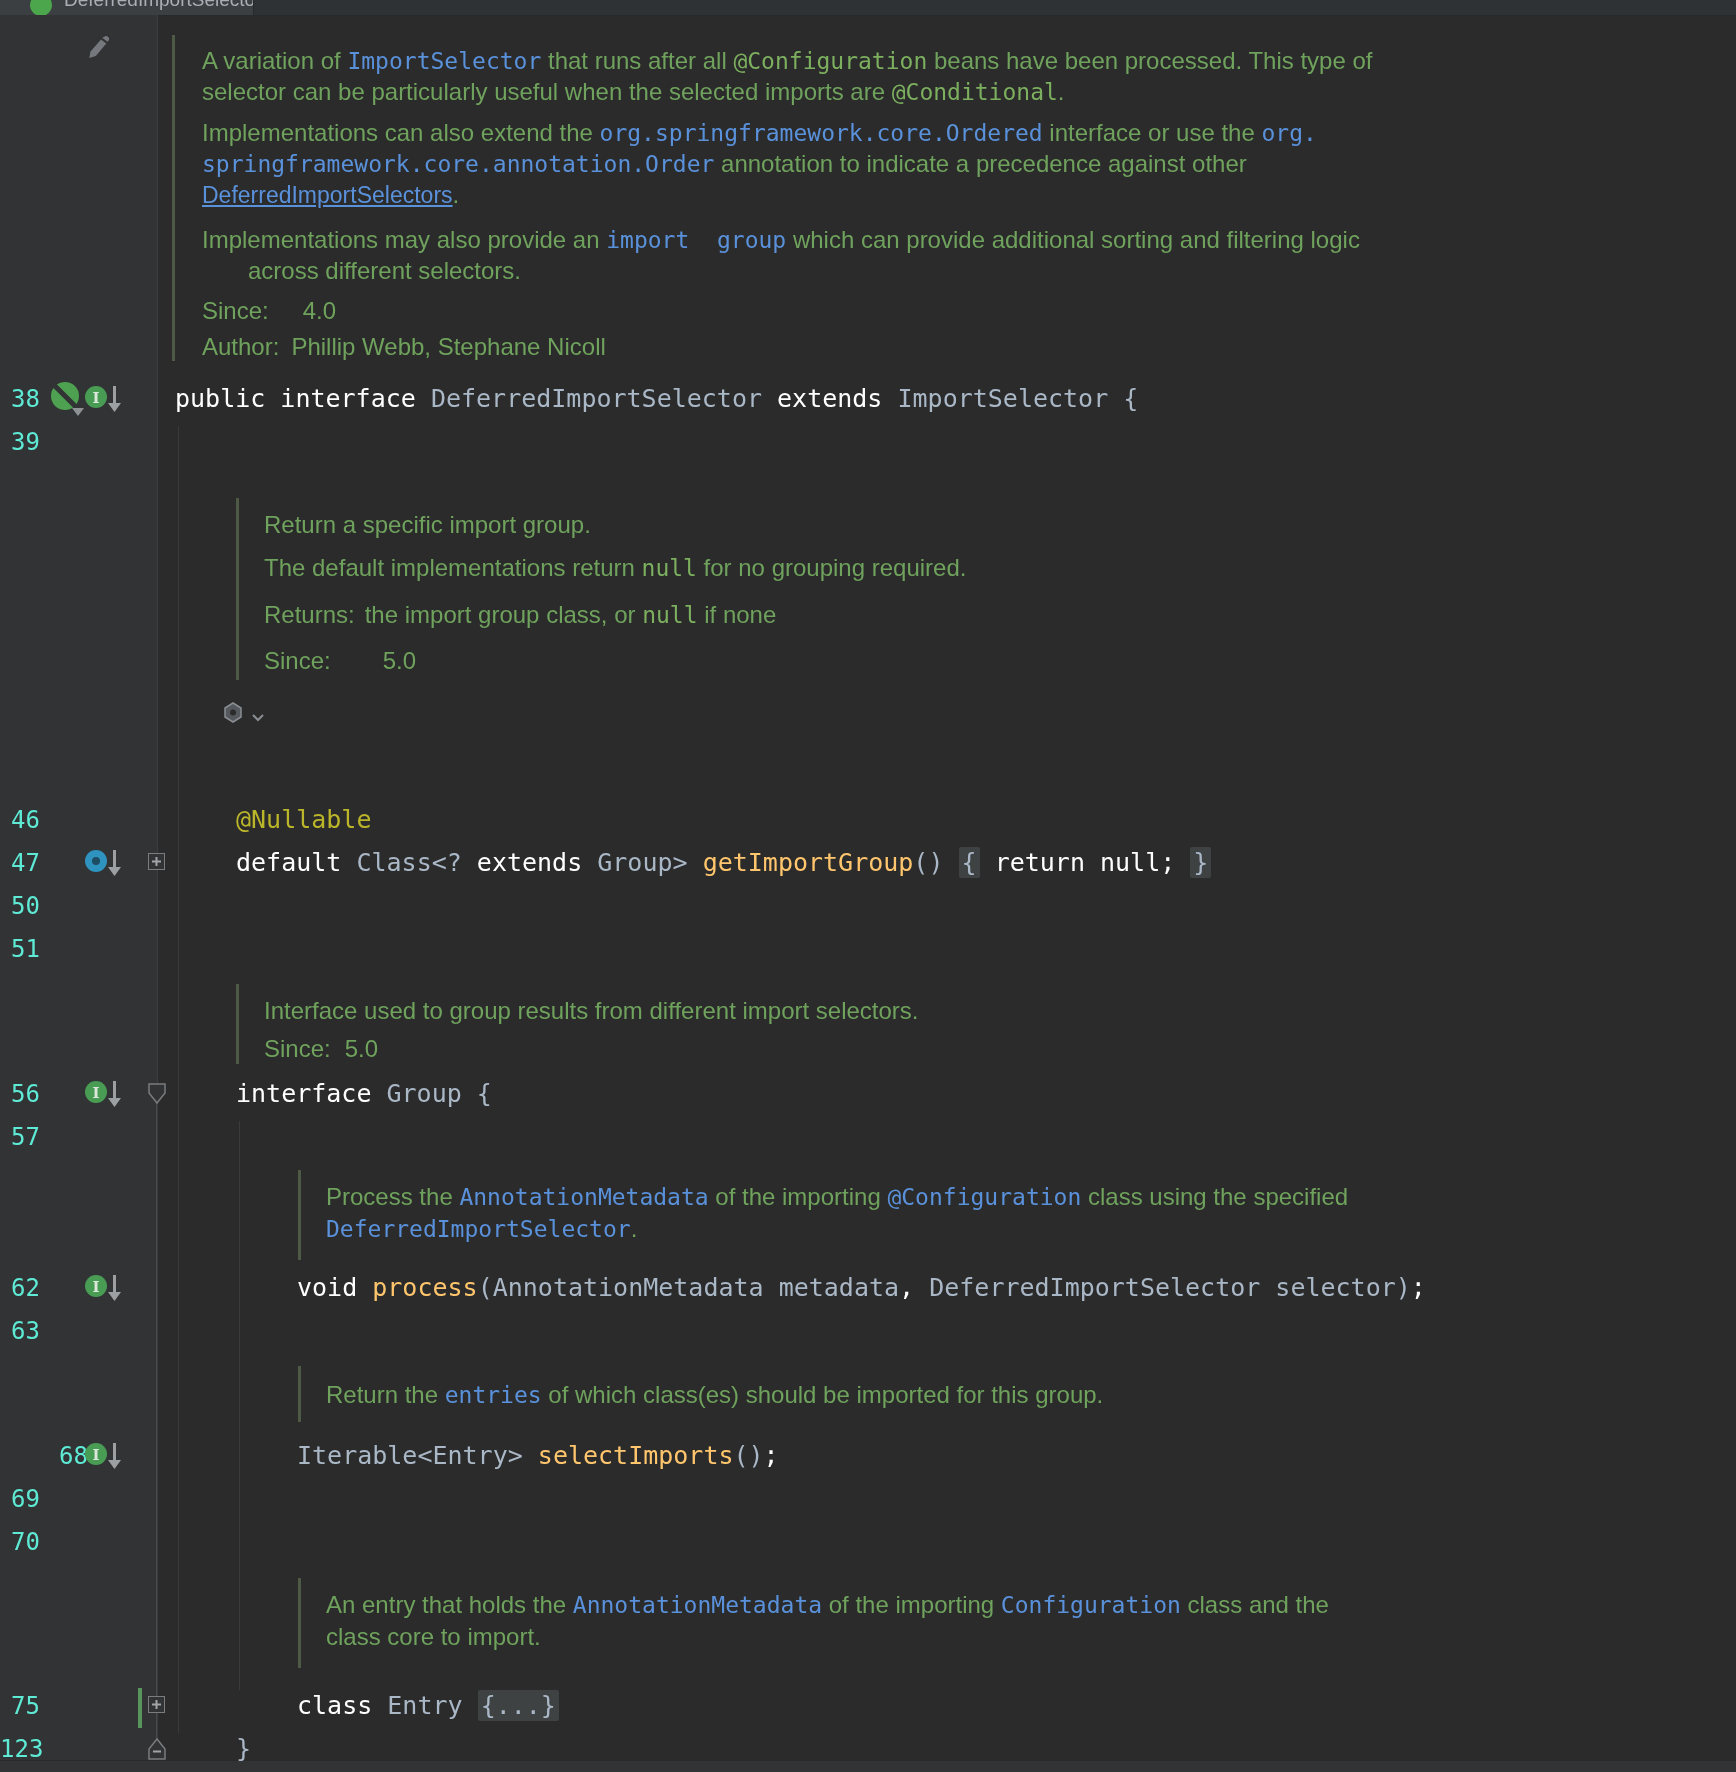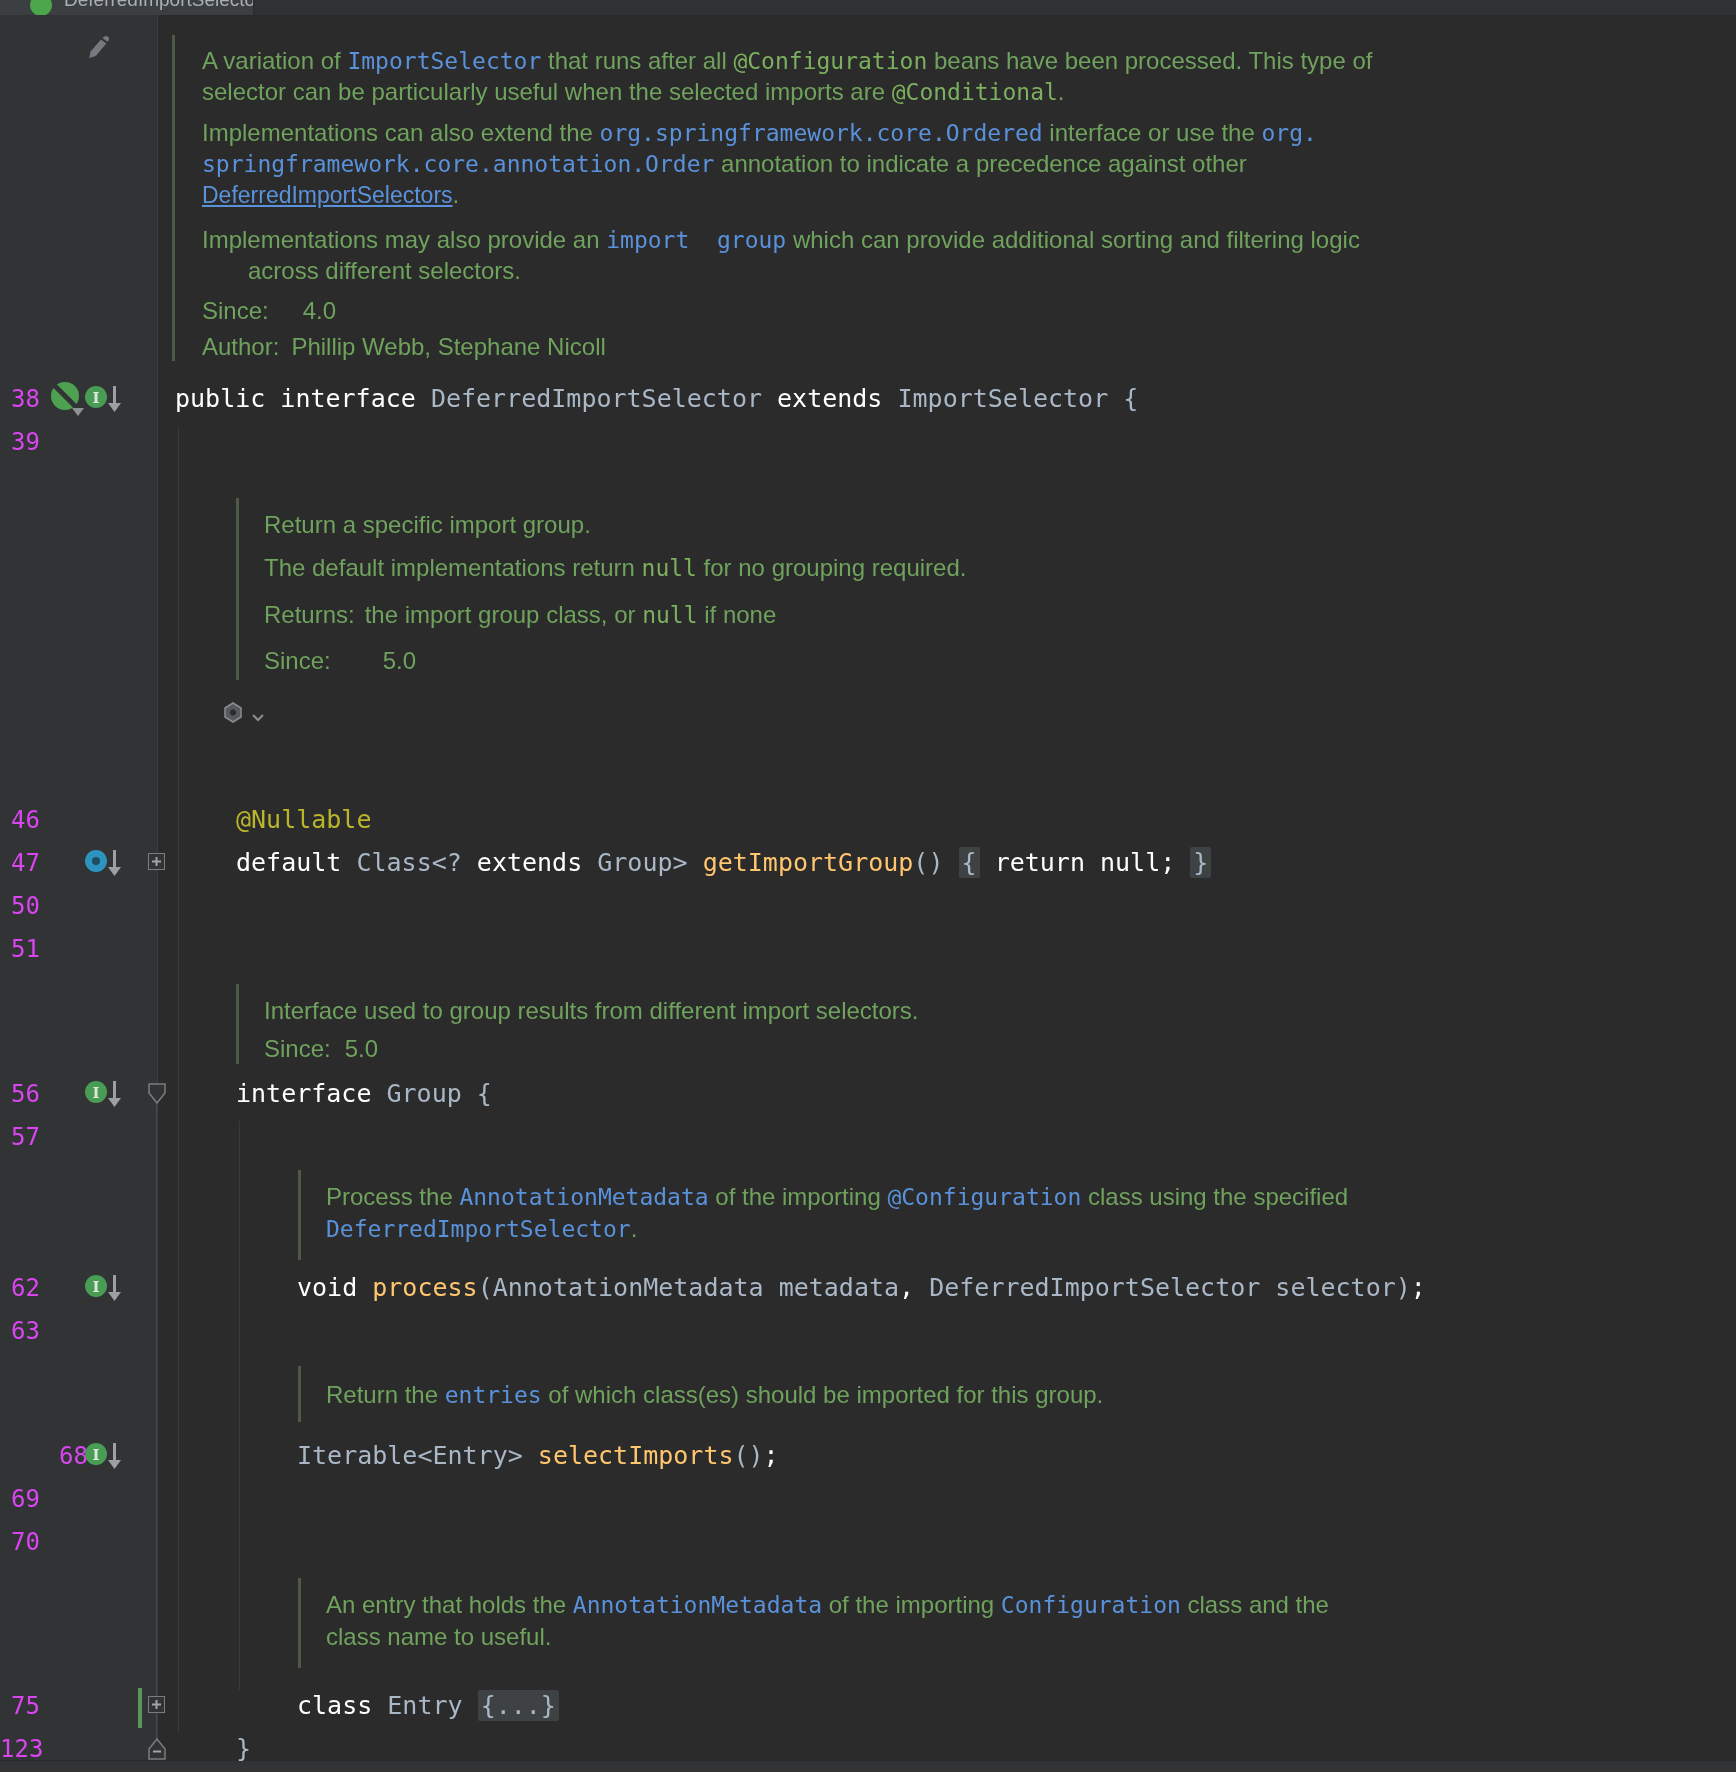--- a/index.html
+++ b/index.html
@@ -30,21 +30,21 @@
   .r-link{font-family:Liberation Sans, sans-serif;font-size:23px;color:#5A91DB;
           text-decoration:underline;}
   
   .codeline{position:absolute;font-size:25px;line-height:32px;white-space:pre;color:#A9B7C6;}
   .tok-plain{color:#A9B7C6;}
   .tok-kw{color:#ffffff;}
   .tok-method{color:#FFC66D;}
   .tok-ann{color:#BBB529;}
   .tok-box{background:#3F4243;border-radius:2px;padding:1px 3px;}
   .lnum{position:absolute;left:0;width:40px;text-align:right;font-size:24px;line-height:32px;
-        color:#d946ef;}
+        color:#5eead4;}
   .gicon{position:absolute;}
   .vcsbar{position:absolute;width:4px;background:#57965C;}
 </style>
 </head>
 <body>
 
 <div id="tabbar">
   <div id="tab-active">
     <div id="tab-dot" style="background: rgb(76, 166, 76);"></div>
     <span id="tab-label">DeferredImportSelector.java</span>
@@ -76,21 +76,21 @@
 <div class="docbar" style="left: 236px; top: 984px; height: 80px;"></div>
 <div class="docline" style="left: 264px; top: 996px;"><span>Interface used to group results from different import selectors.</span></div>
 <div class="docline" style="left: 264px; top: 1034px;"><span class="r-label">Since:</span><span style="margin-left: 14px;">5.0</span></div>
 <div class="docbar" style="left: 298px; top: 1170px; height: 90px;"></div>
 <div class="docline" style="left: 326px; top: 1182px;"><span>Process the </span><span class="r-ref">AnnotationMetadata</span><span> of the importing </span><span class="r-ref">@Configuration</span><span> class using the specified</span></div>
 <div class="docline" style="left: 326px; top: 1214px;"><span class="r-ref">DeferredImportSelector</span><span>.</span></div>
 <div class="docbar" style="left: 298px; top: 1366px; height: 56px;"></div>
 <div class="docline" style="left: 326px; top: 1380px;"><span>Return the </span><span class="r-ref">entries</span><span> of which class(es) should be imported for this group.</span></div>
 <div class="docbar" style="left: 298px; top: 1578px; height: 90px;"></div>
 <div class="docline" style="left: 326px; top: 1590px;"><span>An entry that holds the </span><span class="r-ref">AnnotationMetadata</span><span> of the importing </span><span class="r-ref">Configuration</span><span> class and the</span></div>
-<div class="docline" style="left: 326px; top: 1622px;"><span>class name to useful.</span></div>
+<div class="docline" style="left: 326px; top: 1622px;"><span>class core to import.</span></div>
 <div class="lnum" style="top: 383px;">38</div>
 <div class="codeline" style="left: 175px; top: 383px;"><span class="tok-kw">public </span><span class="tok-kw">interface </span><span class="tok-plain">DeferredImportSelector </span><span class="tok-kw">extends </span><span class="tok-plain">ImportSelector {</span></div>
 <div class="gicon" style="left: 48px; top: 380px;"><svg width="42" height="40">
       <circle cx="17" cy="16" r="14" fill="#4DA150"></circle>
       <rect x="0" y="13.5" width="34" height="5" fill="#313335" transform="rotate(45 17 16)"></rect>
       <path d="M24 28 h12 l-6 8 z" fill="#8E9295"></path>
     </svg></div>
 <div class="gicon" style="left: 84px; top: 380px;"><svg width="44" height="40">
       <circle cx="12" cy="17" r="11" fill="#499C54"></circle>
       <text x="12" y="23" text-anchor="middle" font-size="15" font-weight="bold" font-family="DejaVu Serif,serif" fill="#DCE7DC">I</text>

